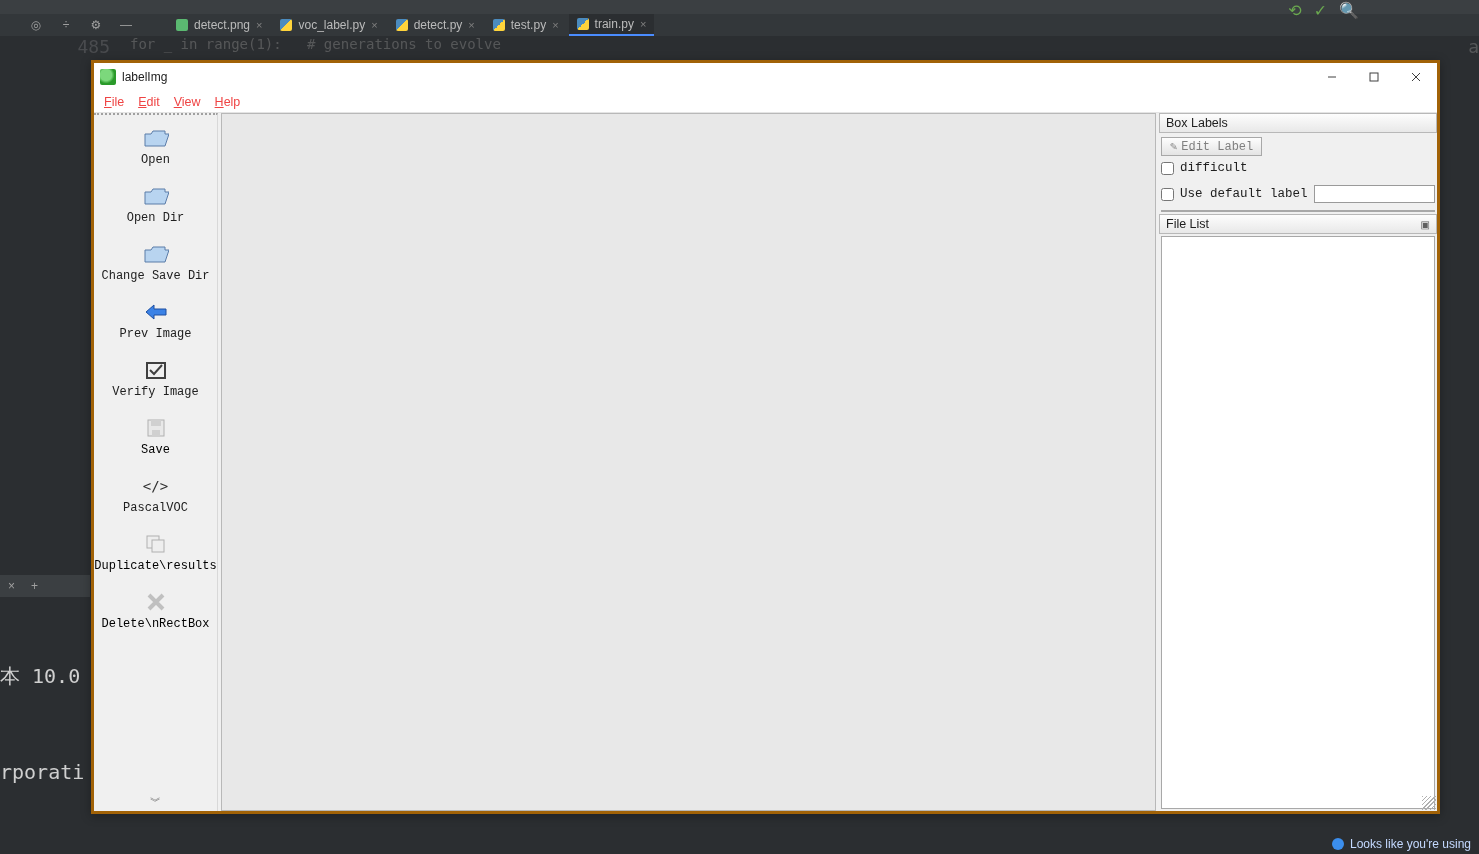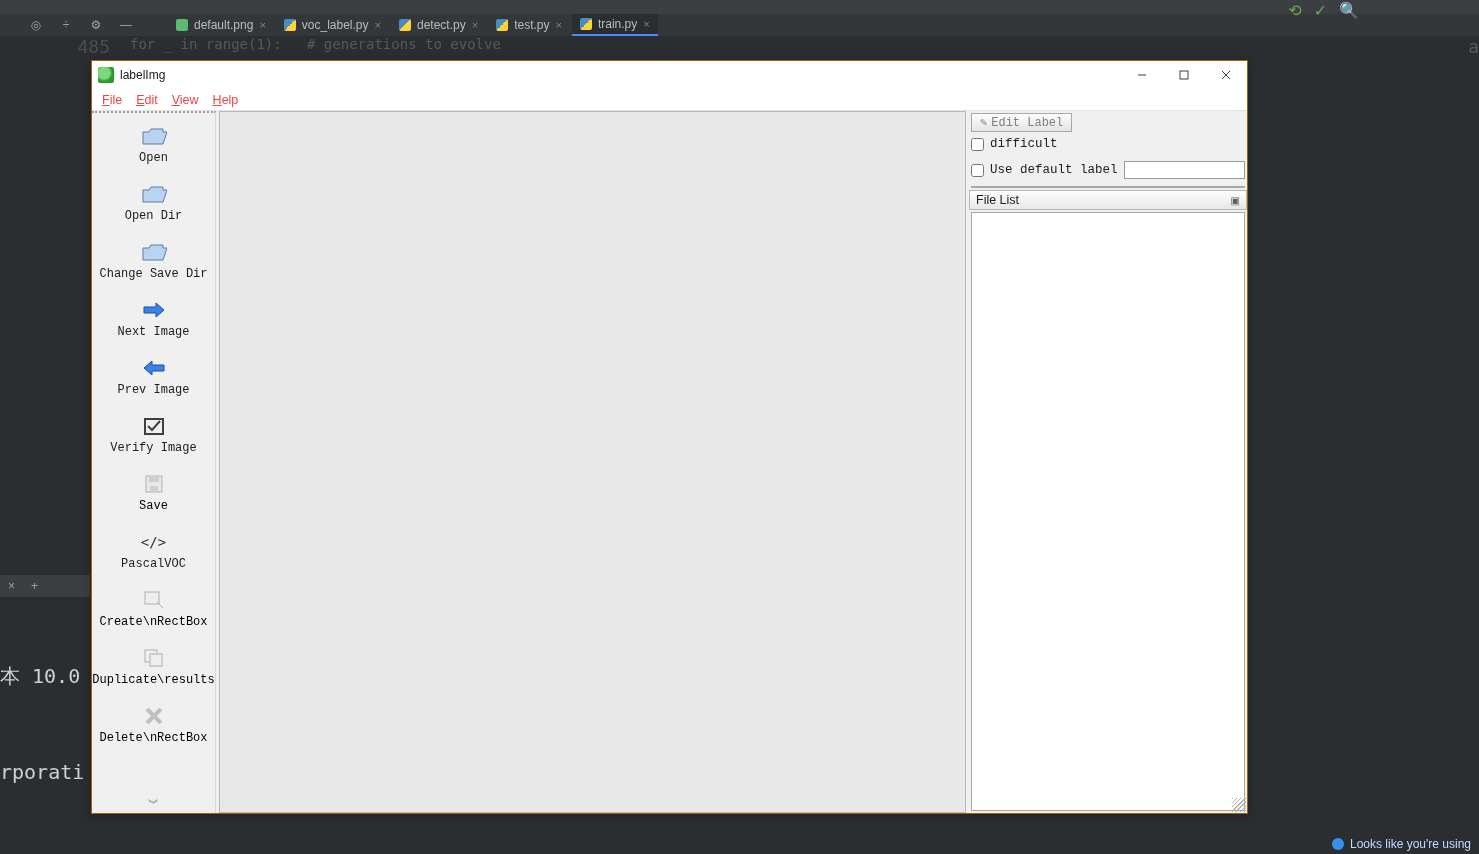--- a/index.html
+++ b/index.html
@@ -20,21 +20,21 @@
   .ide-gutter { position: absolute; top: 36px; left: 0; width: 130px; color: #5e5f62; font-family: "Consolas", monospace; font-size: 18px; text-align: right; padding-right: 20px; opacity: .6; }
 
   .ide-term-tabs { position: absolute; top: 575px; left: 0; width: 90px; height: 22px; background: #3b3f42; color: #a0a0a0; font-size: 12px; display: flex; align-items: center; padding-left: 8px; gap: 16px; }
   .ide-term { position: absolute; top: 596px; left: 0; width: 90px; color: #d0d0d0; font-family: "Consolas", monospace; font-size: 20px; line-height: 32px; white-space: pre; }
 
   .ide-top-right { position: absolute; top: 0; right: 120px; display: flex; gap: 12px; padding-top: 1px; }
   .ide-status { position: absolute; right: 0; bottom: 0; height: 20px; color: #c4d9ff; font-size: 12px; padding: 2px 8px; display: flex; align-items: center; gap: 6px; }
   .ide-status .bulb { width: 12px; height: 12px; background: #3b8eed; border-radius: 50%; display: inline-block; }
 
   
-  .window { position: absolute; left: 91px; top: 60px; width: 1157px; height: 754px; background: #f0f0f0; border: 1px solid #a16207; box-shadow: 0 2px 10px rgba(0,0,0,.3); display: flex; flex-direction: column; }
+  .window { position: absolute; left: 91px; top: 60px; width: 1349px; height: 754px; background: #f0f0f0; border: 3px solid #a16207; box-shadow: 0 2px 10px rgba(0,0,0,.3); display: flex; flex-direction: column; }
   .titlebar { height: 28px; background: #ffffff; display: flex; align-items: center; font-size: 12px; color: #202020; }
   .titlebar .appicon { width: 16px; height: 16px; margin: 0 6px; background: radial-gradient(circle at 6px 6px, #7cd87c 40%, #2a9a2a 60%); border-radius: 2px; }
   .titlebar .spacer { flex: 1; }
   .titlebar .winbtn { width: 42px; height: 28px; display: flex; align-items: center; justify-content: center; color: #404040; font-size: 12px; }
   .titlebar .winbtn svg { width: 10px; height: 10px; }
   .menubar { height: 22px; background: #ffffff; display: flex; align-items: center; gap: 14px; padding: 0 10px; font-size: 12.5px; color: #ef4444; border-bottom: 1px solid #e4e4e4; }
   .menubar .menu u { text-decoration: underline; }
 
   .body { flex: 1; display: flex; min-height: 0; }
   .toolbar { width: 124px; background: #f0f0f0; border-top: 2px dotted #a0a0a0; border-right: 1px solid #d8d8d8; display: flex; flex-direction: column; align-items: center; padding-top: 6px; overflow: hidden; }
@@ -67,21 +67,21 @@
   <div class="ide-top"></div>
   <div class="ide-tabs">
     <div class="tool-icons">
       <span class="tool-icon">◎</span>
       <span class="tool-icon">÷</span>
       <span class="tool-icon">⚙</span>
       <span class="tool-icon">—</span>
     </div>
     <div class="tab">
         <span class="img-icon"></span>
-        <span>default.png</span>
+        <span>detect.png</span>
         <span class="close">×</span>
       </div>
     <div class="tab">
         <span class="py-icon"></span>
         <span>voc_label.py</span>
         <span class="close">×</span>
       </div>
     <div class="tab">
         <span class="py-icon"></span>
         <span>detect.py</span>
@@ -178,28 +178,20 @@
         <span class="glyph">
             <svg width="26" height="20" viewBox="0 0 26 20">
               <path d="M2 6 L8 6 L10 3 L22 3 L22 6 L26 6 L22 18 L2 18 Z" fill="#b8d4f0" stroke="#5a7ca8"></path>
             </svg>
           </span>
         <span class="label">Change Save Dir</span>
       </div>
       <div class="tbtn">
         <span class="glyph">
             <svg width="24" height="18" viewBox="0 0 24 18">
-              <path d="M2 6 L14 6 L14 2 L22 9 L14 16 L14 12 L2 12 Z" fill="#3b82e6" stroke="#1e4fa0"></path>
-            </svg>
-          </span>
-        <span class="label">Next Image</span>
-      </div>
-      <div class="tbtn">
-        <span class="glyph">
-            <svg width="24" height="18" viewBox="0 0 24 18">
               <path d="M22 6 L10 6 L10 2 L2 9 L10 16 L10 12 L22 12 Z" fill="#3b82e6" stroke="#1e4fa0"></path>
             </svg>
           </span>
         <span class="label">Prev Image</span>
       </div>
       <div class="tbtn">
         <span class="glyph">
             <svg width="22" height="20" viewBox="0 0 22 20">
               <rect x="2" y="3" width="18" height="15" fill="none" stroke="#404040" stroke-width="2"></rect>
               <path d="M5 10 L9 14 L17 5" fill="none" stroke="#404040" stroke-width="2"></path>
@@ -217,49 +209,43 @@
           </span>
         <span class="label">Save</span>
       </div>
       <div class="tbtn">
         <span class="glyph" style="font-family:monospace;font-size:14px;color:#303030">&lt;/&gt;</span>
         <span class="label">PascalVOC</span>
       </div>
       <div class="tbtn disabled">
         <span class="glyph">
             <svg width="22" height="20" viewBox="0 0 22 20">
-              <rect x="2" y="2" width="14" height="12" fill="#eee" stroke="#b0b0b0"></rect>
-              <path d="M14 12 L20 18" stroke="#b0b0b0"></path>
-            </svg>
-          </span>
-        <span class="label">Create\nRectBox</span>
-      </div>
-      <div class="tbtn disabled">
-        <span class="glyph">
-            <svg width="22" height="20" viewBox="0 0 22 20">
               <rect x="2" y="2" width="12" height="12" fill="#eee" stroke="#b0b0b0"></rect>
               <rect x="7" y="6" width="12" height="12" fill="#eee" stroke="#b0b0b0"></rect>
             </svg>
           </span>
         <span class="label">Duplicate\results</span>
       </div>
       <div class="tbtn disabled">
         <span class="glyph">
             <svg width="20" height="20" viewBox="0 0 20 20">
               <path d="M3 3 L17 17 M17 3 L3 17" stroke="#c0c0c0" stroke-width="4"></path>
             </svg>
           </span>
         <span class="label">Delete\nRectBox</span>
       </div>
       <div class="chevron">︾</div>
     </div>
 
     <div class="canvas"></div>
 
     <div class="right">
+      <div class="panel-title">
+        <span>Box Labels</span>
+      </div>
       <div style="padding:0 2px">
         <button class="btn-edit" disabled="">
           <span>✎</span>
           <span>Edit Label</span>
         </button>
         <label class="chk-row">
           <input type="checkbox" style="">
           <span>difficult</span>
         </label>
         <label class="chk-row" style="margin-top:4px">

